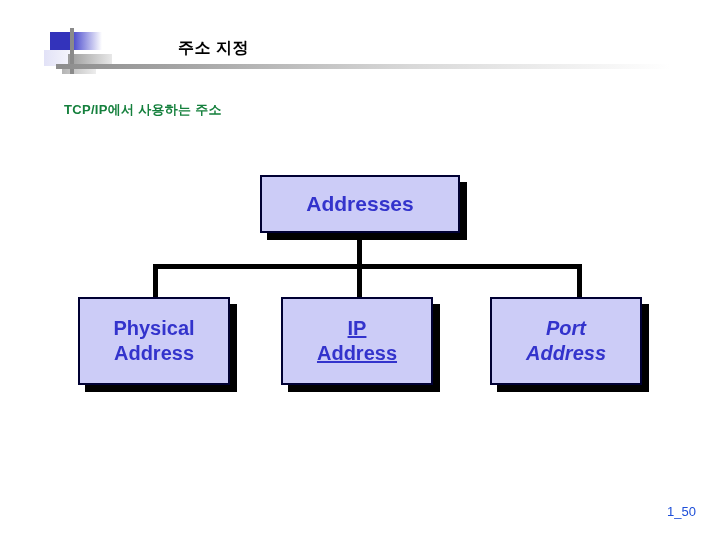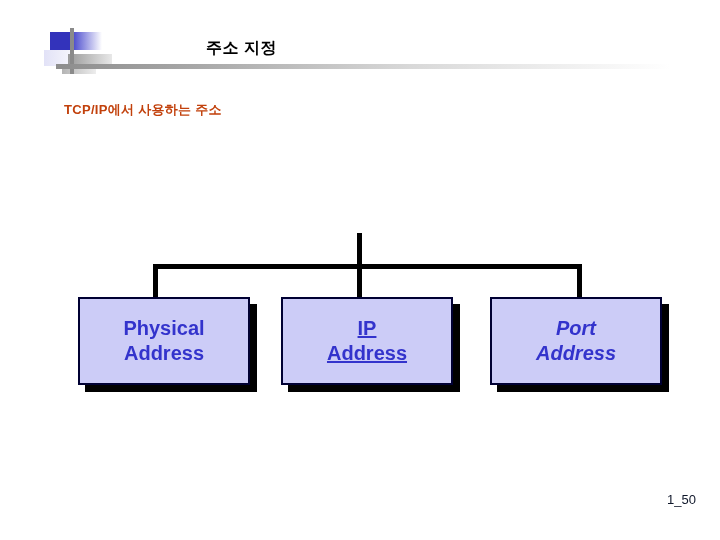--- a/index.html
+++ b/index.html
@@ -80,41 +80,40 @@
   
   .slide-title {
     position: absolute;
     left: 178px;
     top: 38px;
     font-size: 16px;
     font-weight: bold;
     color: #000000;
     letter-spacing: 0.5px;
     white-space: nowrap;
-    margin-left: 28px;
   }
 
   
   .title-rule {
     position: absolute;
     left: 56px;
     top: 64px;
     width: 640px;
     height: 5px;
     background: linear-gradient(to right, #8d8d8d 0%, #a8a8a8 22%, #d8d8d8 55%, #ffffff 96%);
   }
 
   
   .subtitle {
     position: absolute;
     left: 64px;
     top: 101px;
     font-size: 13px;
     font-weight: bold;
-    color: #c2410c;
+    color: #15803d;
     letter-spacing: 0.3px;
     white-space: nowrap;
   }
 
   
   .diagram {
     position: absolute;
     left: 0;
     top: 0;
     width: 720px;
@@ -136,21 +135,21 @@
   }
   .node-root {
     left: 260px;
     top: 175px;
     width: 200px;
     height: 58px;
     font-size: 21px;
   }
   .node-leaf {
     top: 297px;
-    width: 172px;
+    width: 152px;
     height: 88px;
     font-size: 20px;
   }
   .leaf-0 { left: 78px; }
   .leaf-1 { left: 281px; text-decoration: underline; }
   .leaf-2 { left: 490px; font-style: italic; }
 
   
   .conn {
     position: absolute;
@@ -159,23 +158,23 @@
   .conn-root-down { left: 357px; top: 233px; width: 5px; height: 35px; }
   .conn-hbar      { left: 153px; top: 264px; width: 429px; height: 5px; }
   .conn-drop-l    { left: 153px; top: 264px; width: 5px; height: 35px; }
   .conn-drop-m    { left: 357px; top: 264px; width: 5px; height: 35px; }
   .conn-drop-r    { left: 577px; top: 264px; width: 5px; height: 35px; }
 
   
   .page-number {
     position: absolute;
     right: 24px;
-    top: 492px;
+    top: 504px;
     font-size: 13px;
-    color: #0f172a;
+    color: #1d4ed8;
   }
 </style>
 </head>
 <body>
 
 <div id="slide">
 
   <div class="deco">
     <div class="deco-sq-light"></div>
     <div class="deco-bar-grey"></div>
@@ -192,20 +191,23 @@
   <div class="subtitle">TCP/IP에서 사용하는 주소</div>
 
   <div class="diagram">
 
     <div class="conn conn-root-down"></div>
     <div class="conn conn-hbar"></div>
     <div class="conn conn-drop-l"></div>
     <div class="conn conn-drop-m"></div>
     <div class="conn conn-drop-r"></div>
 
+    <div class="node node-root">
+      <span>Addresses</span>
+    </div>
 
     <div class="node node-leaf leaf-0">
       <span>
         <span>Physical</span><br>
         <span>Address</span>
       </span>
     </div>
 
     <div class="node node-leaf leaf-1">
       <span>

